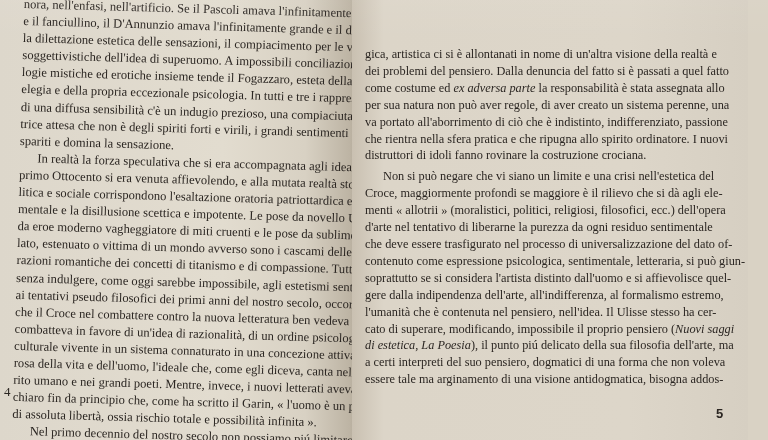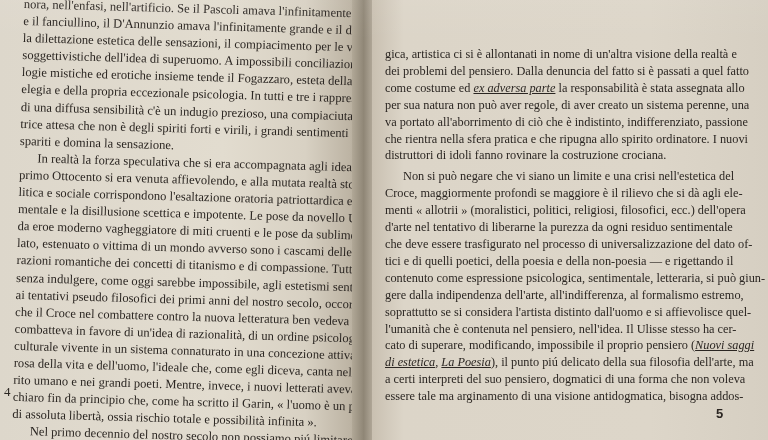--- a/index.html
+++ b/index.html
@@ -13,41 +13,41 @@
   .page-left {
     position:absolute; left:0; top:0; width:372px; height:440px;
     background:linear-gradient(90deg,#ddd7cb 0%,#e2dccf 60%,#d8d1c3 82%,#bdb4a4 94%,#9e9584 100%);
     overflow:hidden;
   }
   .spine {
     position:absolute; left:352px; top:0; width:26px; height:440px;
     background:linear-gradient(90deg,#b1a897 0%,#8f8676 45%,#c6bdae 100%);
   }
   .page-right {
-    position:absolute; left:372px; top:0; width:396px; height:440px;
+    position:absolute; left:352px; top:0; width:396px; height:440px;
     background:linear-gradient(90deg,#c9c0b1 0%,#dcd5c8 8%,#ddd6c9 70%,#d6cfc2 100%);
     overflow:hidden;
   }
   .left-text {
     position:absolute; left:24px; top:-4px; width:352px;
     font-size:12.6px; line-height:17.1px;
     transform-origin:0 0;
     transform:rotate(1.6deg) skewY(0deg);
   }
   .left-text .line { white-space:nowrap; display:block; }
   .left-text .indent { padding-left:18px; }
   .right-text {
     position:absolute; left:13px; top:46px; width:334px;
     font-size:12.3px; line-height:16.9px; text-align:justify;
   }
   .right-text .line { display:block; white-space:nowrap; text-align:justify; text-align-last:justify; }
   .right-text .line.last { text-align-last:left; }
   .right-text .indent { padding-left:18px; }
   .right-text .para-gap { height:4px; }
-  em { font-style:italic;text-decoration:underline; }
+  em { font-style:italic; }
   .page-num-left {
     position:absolute; left:4px; top:384px; font-size:13px; color:#2b2622;
   }
   .page-num-right {
     position:absolute; left:716px; top:406px; font-size:13px; font-weight:bold;
     font-family:"Liberation Sans","DejaVu Sans",sans-serif; color:#2b2622;
   }
   .shade-top { position:absolute; left:0; top:0; width:768px; height:40px;
     background:linear-gradient(180deg,rgba(255,255,255,0.05),rgba(255,255,255,0)); pointer-events:none; }
 </style>
@@ -99,24 +99,23 @@
       <span class="line">per sua natura non può aver regole, di aver creato un sistema perenne, una</span>
       <span class="line">va portato all'aborrimento di ciò che è indistinto, indifferenziato, passione</span>
       <span class="line">che rientra nella sfera pratica e che ripugna allo spirito ordinatore. I nuovi</span>
       <span class="line last">distruttori di idoli fanno rovinare la costruzione crociana.</span>
       <div class="para-gap"></div>
       <span class="line indent">Non si può negare che vi siano un limite e una crisi nell'estetica del</span>
       <span class="line">Croce, maggiormente profondi se maggiore è il rilievo che si dà agli ele-</span>
       <span class="line">menti « allotrii » (moralistici, politici, religiosi, filosofici, ecc.) dell'opera</span>
       <span class="line">d'arte nel tentativo di liberarne la purezza da ogni residuo sentimentale</span>
       <span class="line">che deve essere trasfigurato nel processo di universalizzazione del dato of-</span>
-      <span class="line">tici e di quelli poetici, della poesia e della non-poesia — e rigettando il</span>
       <span class="line">contenuto come espressione psicologica, sentimentale, letteraria, si può giun-</span>
+      <span class="line">soprattutto se si considera l'artista distinto dall'uomo e si affievolisce quel-</span>
       <span class="line">gere dalla indipendenza dell'arte, all'indifferenza, al formalismo estremo,</span>
-      <span class="line">soprattutto se si considera l'artista distinto dall'uomo e si affievolisce quel-</span>
       <span class="line">l'umanità che è contenuta nel pensiero, nell'idea. Il Ulisse stesso ha cer-</span>
       <span class="line"><span>cato di superare, modificando, impossibile il proprio pensiero (</span><em>Nuovi saggi</em></span>
       <span class="line"><em>di estetica</em><span>, </span><em>La Poesia</em><span>), il punto piú delicato della sua filosofia dell'arte, ma</span></span>
       <span class="line">a certi interpreti del suo pensiero, dogmatici di una forma che non voleva</span>
       <span class="line">essere tale ma arginamento di una visione antidogmatica, bisogna addos-</span>
 
     </div>
   </div>
 
   <div class="page-num-right">5</div>

